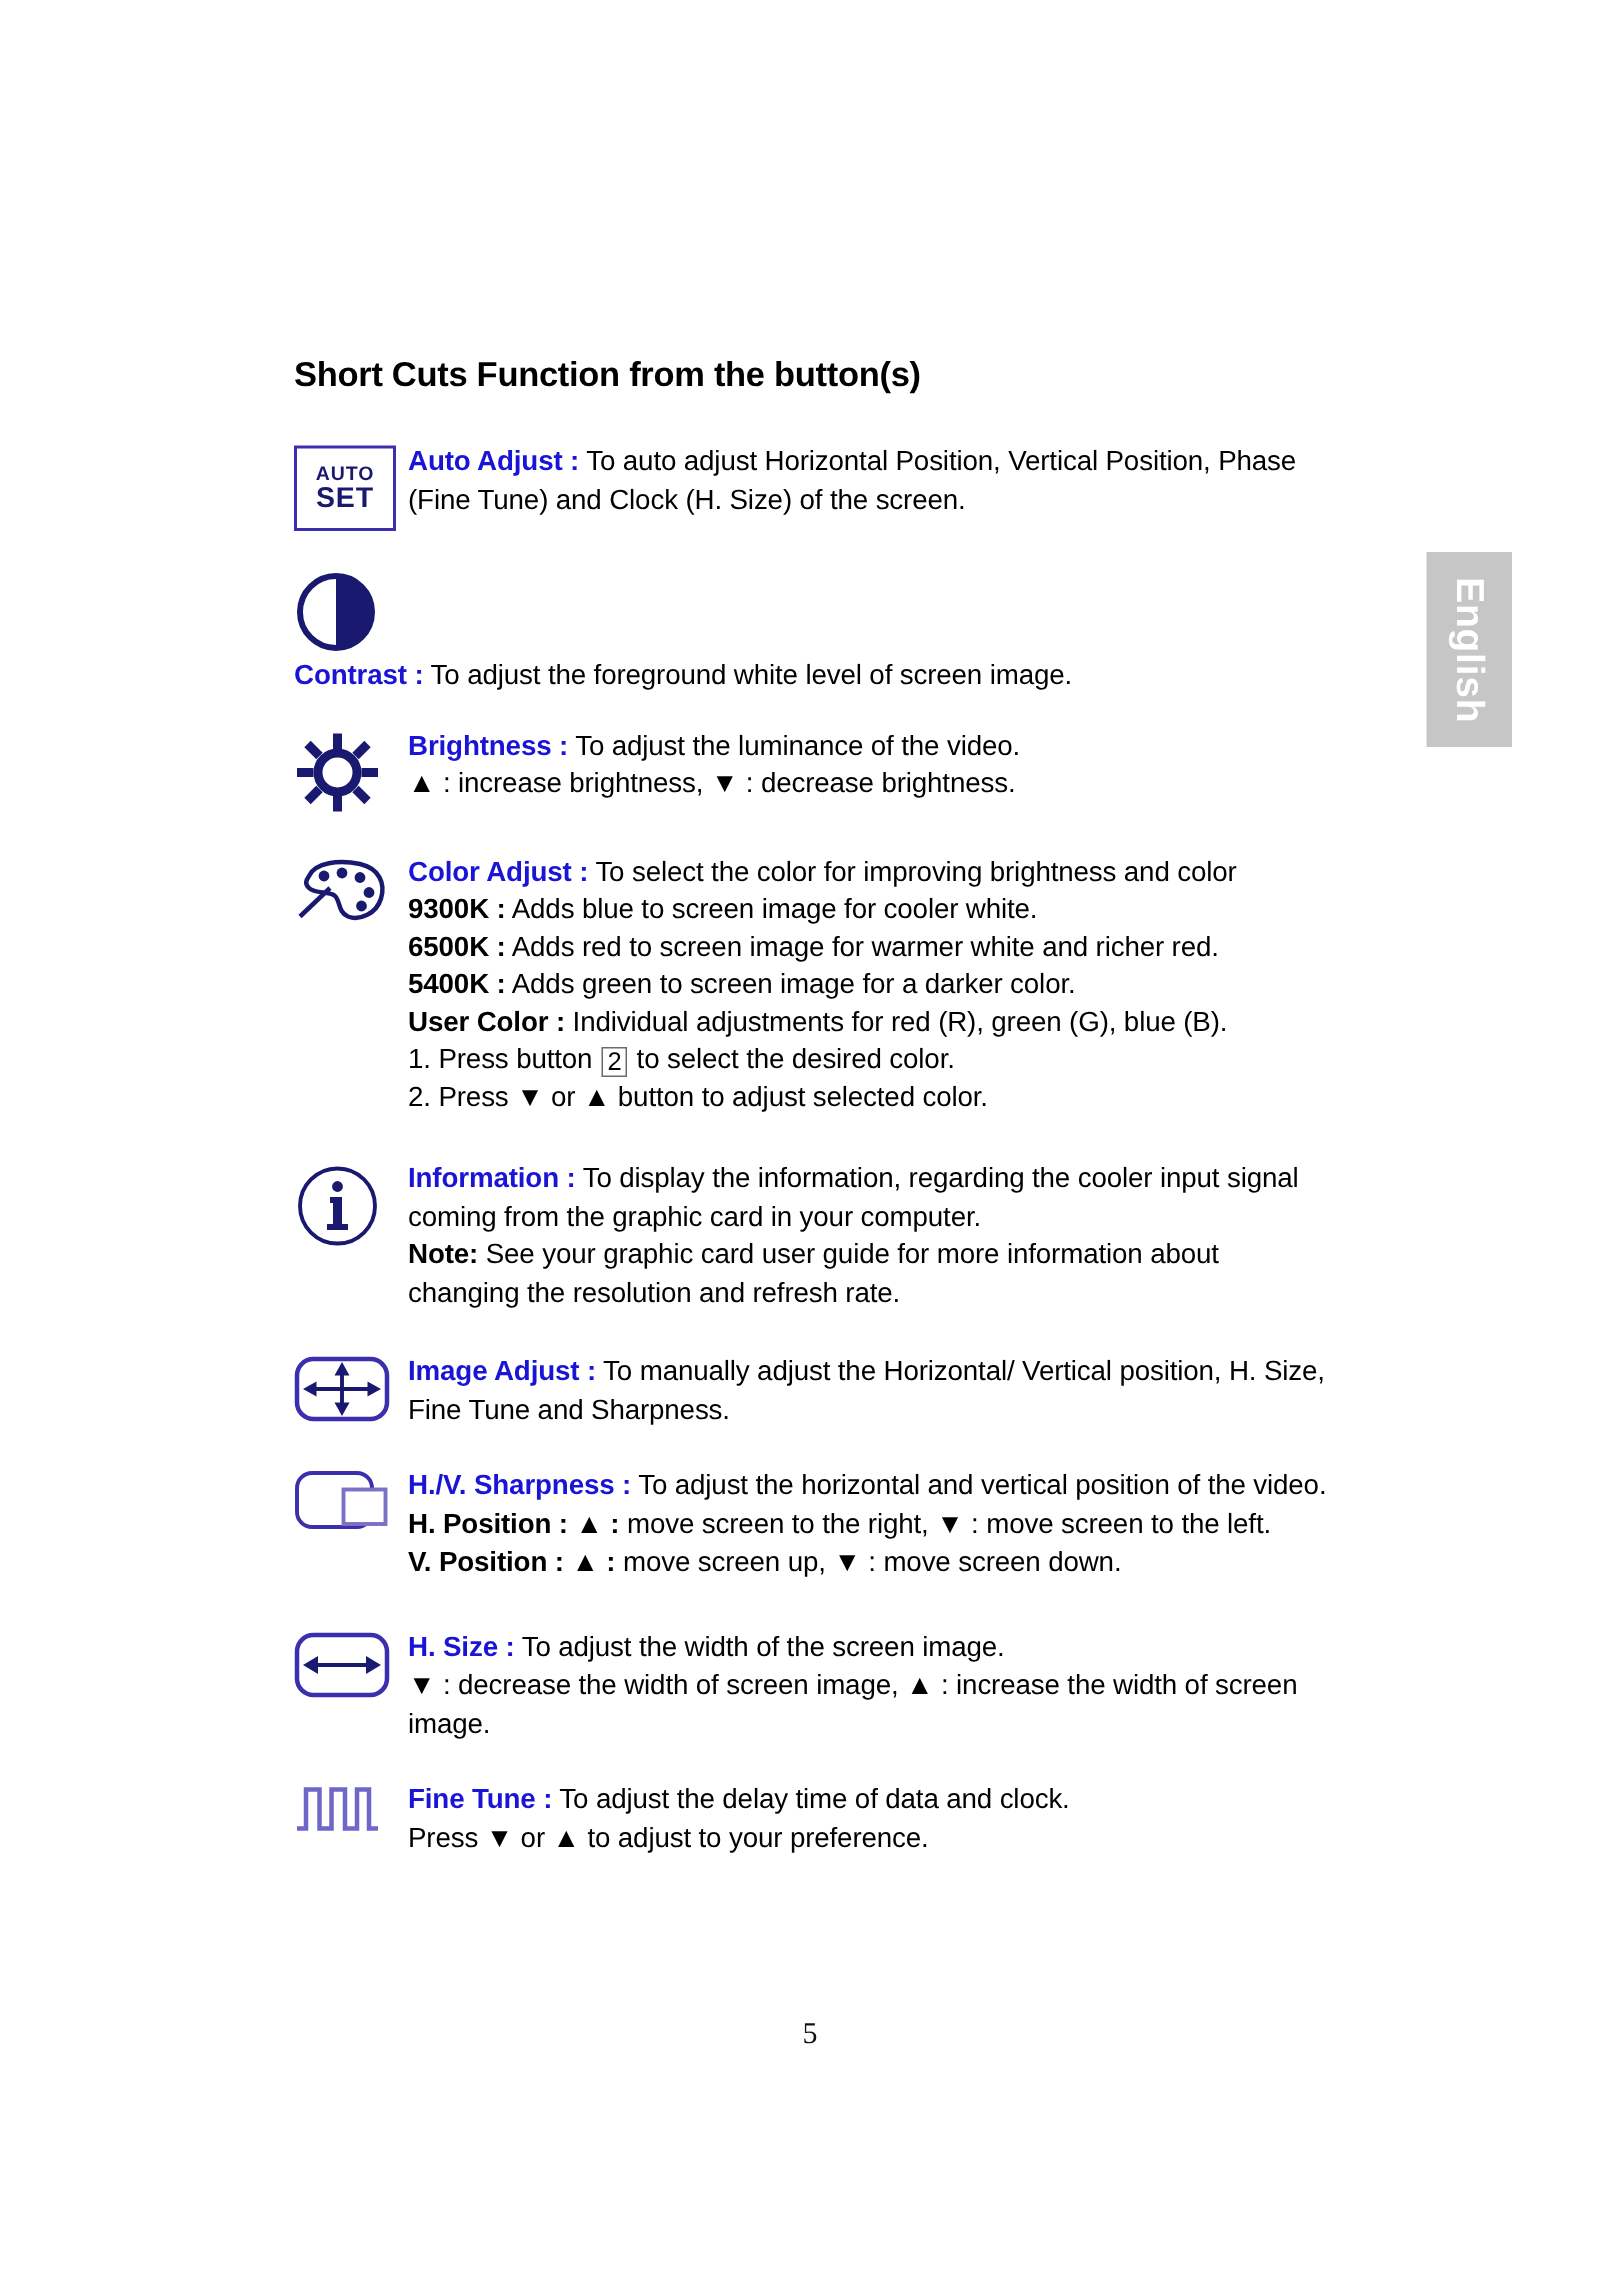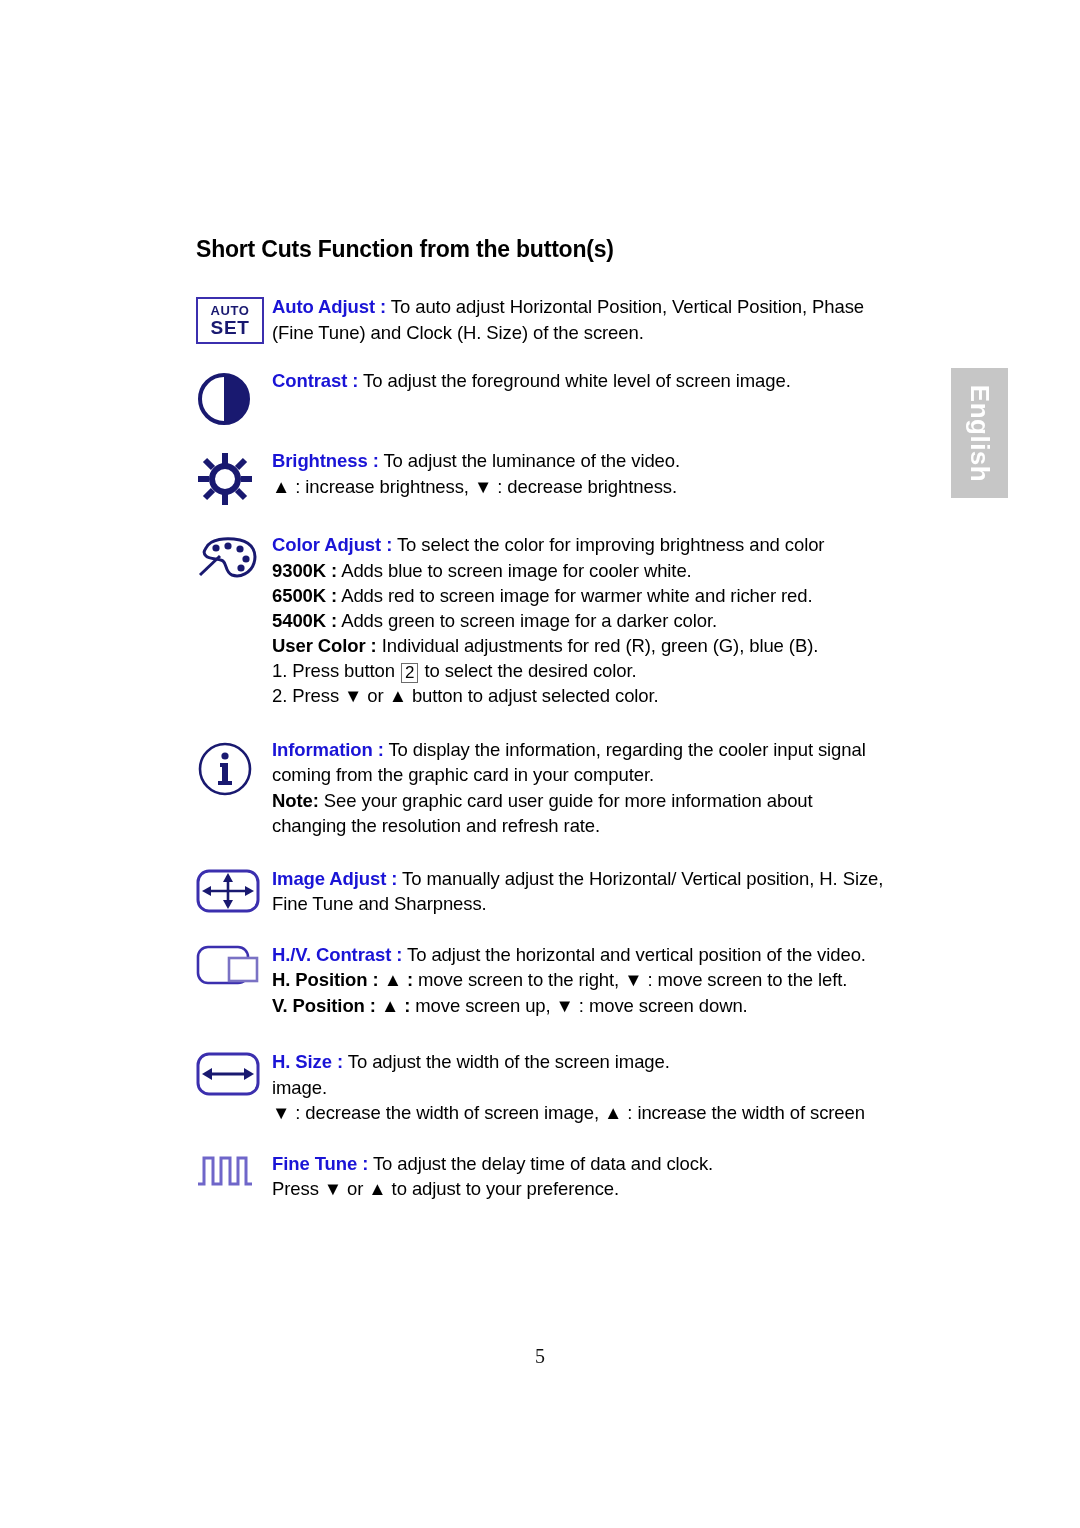--- a/index.html
+++ b/index.html
@@ -90,21 +90,21 @@
     text-align:center;
     font-family:"Liberation Serif", serif;
     font-size:20px;
     color:#111;
   }
 
   
   .ic { display:block; }
 
   .autoset {
-    width:68px; height:47px;
+    width:68px; height:57px;
     border:2.5px solid #3b2fae;
     display:flex; flex-direction:column;
     align-items:center; justify-content:center;
     line-height:1;
     background:#fff;
   }
   .autoset .l1 { font-size:13px; font-weight:bold; color:#191970; letter-spacing:0.6px; }
   .autoset .l2 { font-size:19px; font-weight:bold; color:#191970; letter-spacing:0.6px; margin-top:1px; }
 </style>
 </head>
@@ -126,21 +126,21 @@
           <span class="l1">AUTO</span>
           <span class="l2">SET</span>
         </div>
       </div>
       <div class="body-cell">
         <div class="line"><span class="term">Auto Adjust :</span><span> To auto adjust Horizontal Position, Vertical Position, Phase</span></div>
         <div class="line">(Fine Tune) and Clock (H. Size) of the screen.</div>
       </div>
     </div>
 
-    <div class="section" style="margin-bottom:20px;">
+    <div class="section" style="margin-bottom:20px;flex-direction:column;">
       <div class="icon-cell">
         <svg class="ic" width="56" height="56" viewBox="0 0 56 56">
           <circle cx="28" cy="28" r="24" fill="#ffffff" stroke="#191970" stroke-width="4"></circle>
           <path d="M28 4 A24 24 0 0 1 28 52 Z" fill="#191970"></path>
         </svg>
       </div>
       <div class="body-cell">
         <div class="line"><span class="term">Contrast :</span><span> To adjust the foreground white level of screen image.</span></div>
       </div>
     </div>
@@ -229,39 +229,39 @@
     </div>
 
     <div class="section" style="margin-bottom:22px;">
       <div class="icon-cell">
         <svg class="ic" width="64" height="46" viewBox="0 0 64 46">
           <rect x="2" y="2" width="50" height="36" rx="10" ry="10" fill="#ffffff" stroke="#3b2fae" stroke-width="2.6"></rect>
           <rect x="33" y="13" width="28" height="23" fill="#ffffff" stroke="#7a72c4" stroke-width="2.6"></rect>
         </svg>
       </div>
       <div class="body-cell">
-        <div class="line"><span class="term">H./V. Contrast :</span><span> To adjust the horizontal and vertical position of the video.</span></div>
+        <div class="line"><span class="term">H./V. Sharpness :</span><span> To adjust the horizontal and vertical position of the video.</span></div>
         <div class="line"><span class="bold">H. Position : ▲ :</span><span> move screen to the right, ▼ : move screen to the left.</span></div>
         <div class="line"><span class="bold">V. Position : ▲ :</span><span> move screen up, ▼ : move screen down.</span></div>
       </div>
     </div>
 
     <div class="section" style="margin-bottom:24px;margin-top:30px;">
       <div class="icon-cell">
         <svg class="ic" width="64" height="44" viewBox="0 0 64 44">
           <rect x="2" y="2" width="60" height="40" rx="11" ry="11" fill="#ffffff" stroke="#3b2fae" stroke-width="3"></rect>
           <line x1="10" y1="22" x2="54" y2="22" stroke="#191970" stroke-width="2.8"></line>
           <polygon points="6,22 16,16 16,28" fill="#191970"></polygon>
           <polygon points="58,22 48,16 48,28" fill="#191970"></polygon>
         </svg>
       </div>
       <div class="body-cell">
         <div class="line"><span class="term">H. Size :</span><span> To adjust the width of the screen image.</span></div>
+        <div class="line">▼ : decrease the width of screen image, ▲ : increase the width of screen</div>
         <div class="line">image.</div>
-        <div class="line">▼ : decrease the width of screen image, ▲ : increase the width of screen</div>
       </div>
     </div>
 
     <div class="section">
       <div class="icon-cell">
         <svg class="ic" width="58" height="34" viewBox="0 0 58 34">
           <polyline points="2,30 8,30 8,4 17,4 17,30 25,30 25,4 34,4 34,30 42,30 42,4 50,4 50,30 56,30" fill="none" stroke="#6f66c9" stroke-width="3"></polyline>
         </svg>
       </div>
       <div class="body-cell">

